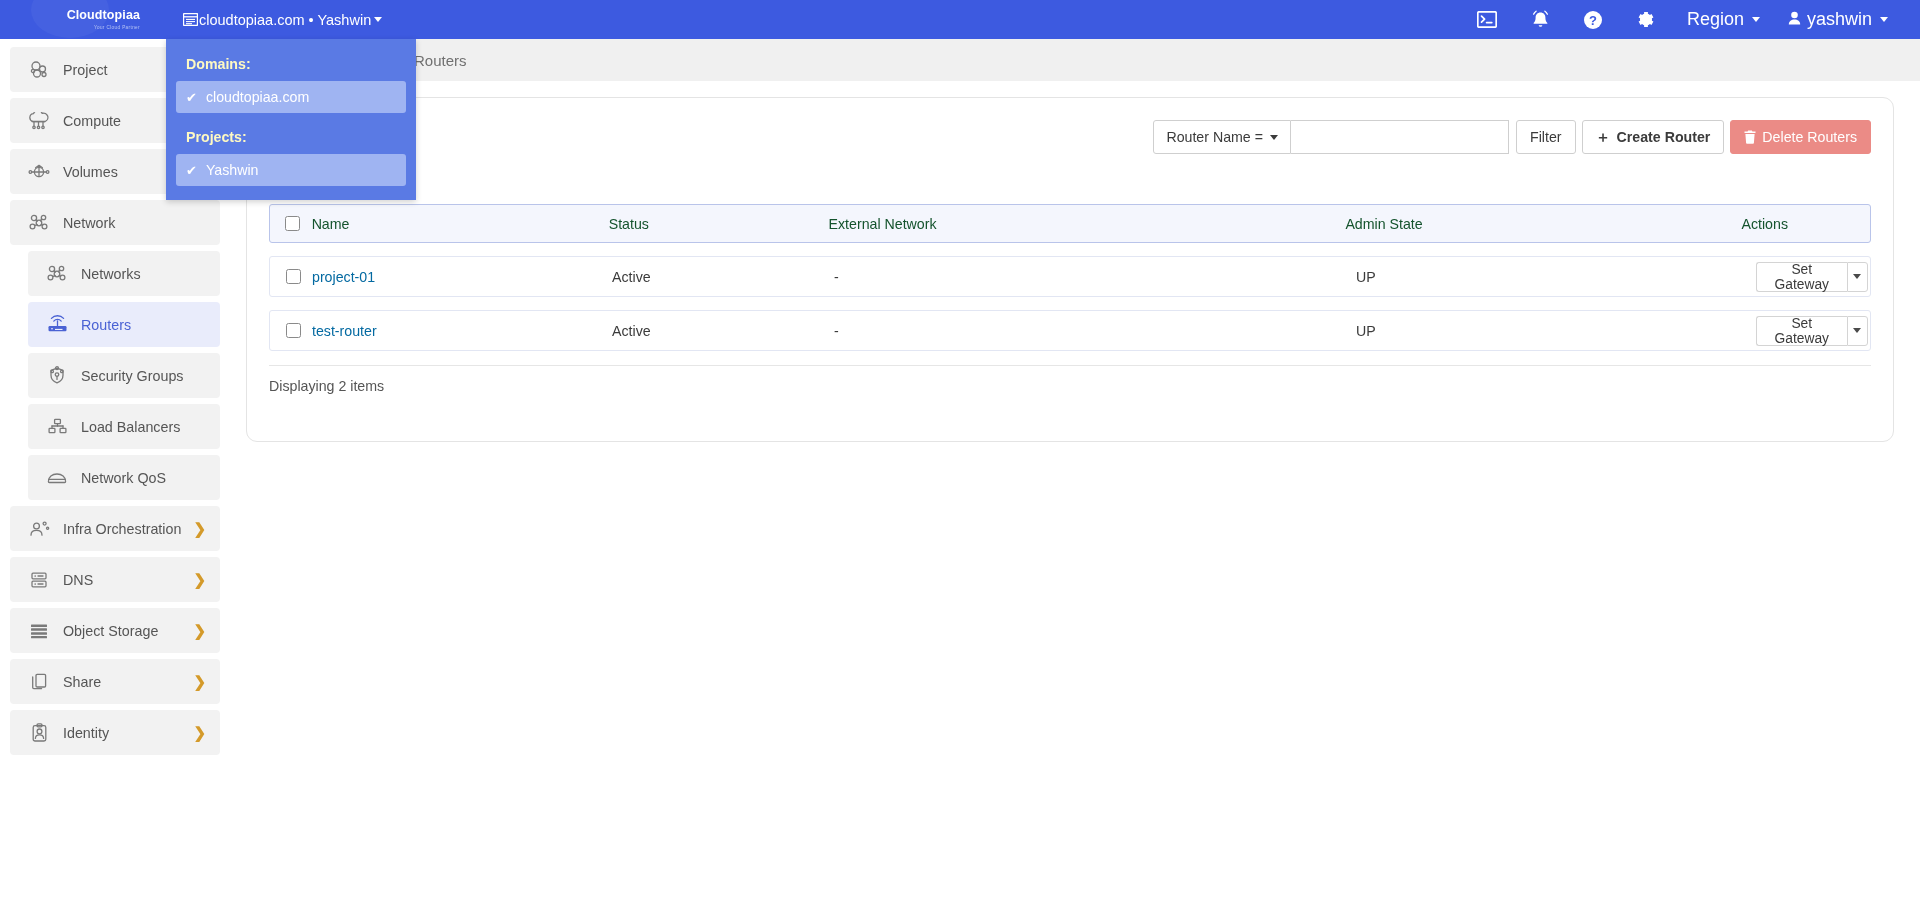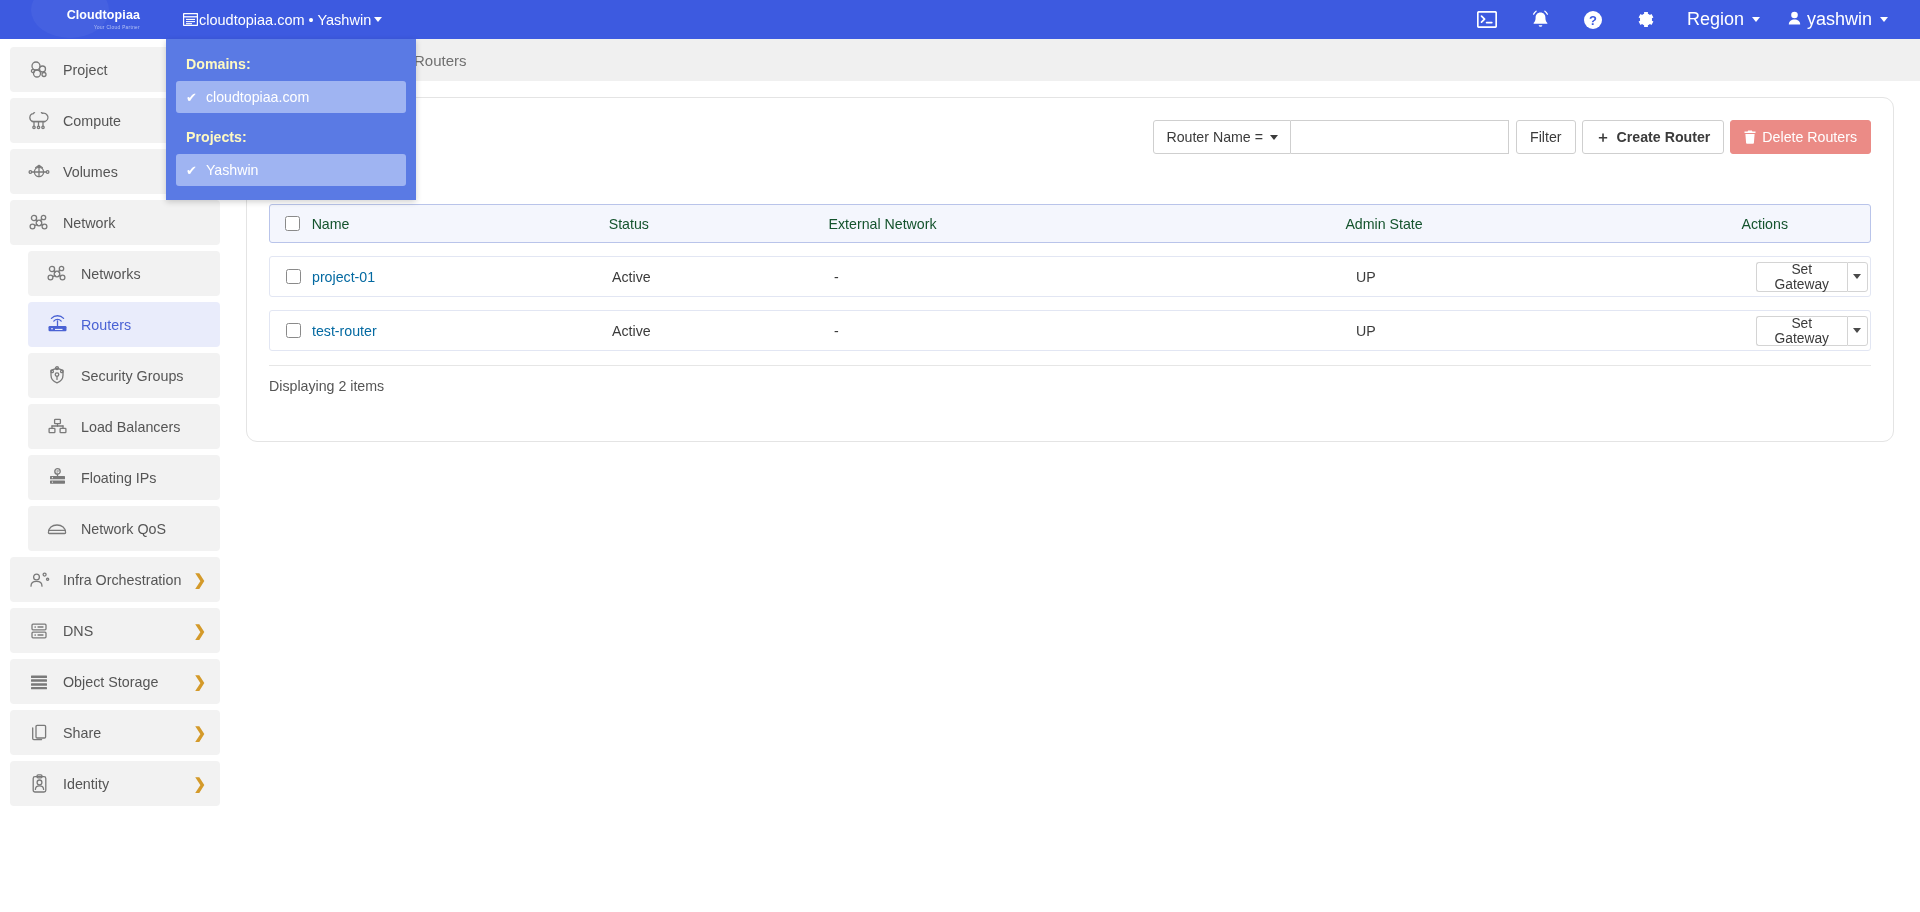--- a/index.html
+++ b/index.html
@@ -458,34 +458,20 @@
             <rect x="7.6" y="1.4" width="5.8" height="4.3" rx=".7" fill="none" stroke="#7a7a7a" stroke-width="1.3" stroke-linecap="round" stroke-linejoin="round"></rect>
             <line x1="10.5" y1="5.7" x2="10.5" y2="8" fill="none" stroke="#7a7a7a" stroke-width="1.3" stroke-linecap="round" stroke-linejoin="round"></line>
             <line x1="5" y1="8" x2="16" y2="8" fill="none" stroke="#7a7a7a" stroke-width="1.3" stroke-linecap="round" stroke-linejoin="round"></line>
             <line x1="5" y1="8" x2="5" y2="10.4" fill="none" stroke="#7a7a7a" stroke-width="1.3" stroke-linecap="round" stroke-linejoin="round"></line>
             <line x1="16" y1="8" x2="16" y2="10.4" fill="none" stroke="#7a7a7a" stroke-width="1.3" stroke-linecap="round" stroke-linejoin="round"></line>
             <rect x="2.1" y="10.4" width="5.8" height="4.3" rx=".7" fill="none" stroke="#7a7a7a" stroke-width="1.3" stroke-linecap="round" stroke-linejoin="round"></rect>
             <rect x="13.1" y="10.4" width="5.8" height="4.3" rx=".7" fill="none" stroke="#7a7a7a" stroke-width="1.3" stroke-linecap="round" stroke-linejoin="round"></rect>
           </svg>
         </span>
         <span>Load Balancers</span>
-      </div>
-      <div class="nav-item sub">
-        <span class="ico">
-          <svg width="21" height="19" viewBox="0 0 21 19">
-            <circle cx="10.5" cy="3.4" r="2.7" fill="none" stroke="#7a7a7a" stroke-width="1.3" stroke-linecap="round" stroke-linejoin="round"></circle>
-            <text x="10.5" y="5.1" font-family="Liberation Sans, sans-serif" font-size="4" fill="#7a7a7a" text-anchor="middle">IP</text>
-            <rect x="3" y="8" width="15" height="3.3" rx=".6" fill="#7a7a7a"></rect>
-            <rect x="3" y="12.4" width="15" height="3.3" rx=".6" fill="#7a7a7a"></rect>
-            <circle cx="5.4" cy="9.7" r=".6" fill="#ffffff"></circle>
-            <circle cx="5.4" cy="14.1" r=".6" fill="#ffffff"></circle>
-            <line x1="10.5" y1="6.1" x2="10.5" y2="8" fill="none" stroke="#7a7a7a" stroke-width="1.3" stroke-linecap="round" stroke-linejoin="round"></line>
-          </svg>
-        </span>
-        <span>Floating IPs</span>
       </div>
       <div class="nav-item sub">
         <span class="ico">
           <svg width="22" height="16" viewBox="0 0 22 16">
             <path d="M2.4 11.6c0-4.6 3.8-7.6 8.6-7.6s8.6 3 8.6 7.6a.9.9 0 0 1-.9.9H3.3a.9.9 0 0 1-.9-.9z" fill="none" stroke="#7a7a7a" stroke-width="1.3" stroke-linecap="round" stroke-linejoin="round"></path>
             <line x1="2.6" y1="9.4" x2="19.4" y2="9.4" fill="none" stroke="#7a7a7a" stroke-width="1.3" stroke-linecap="round" stroke-linejoin="round"></line>
           </svg>
         </span>
         <span>Network QoS</span>
       </div>

